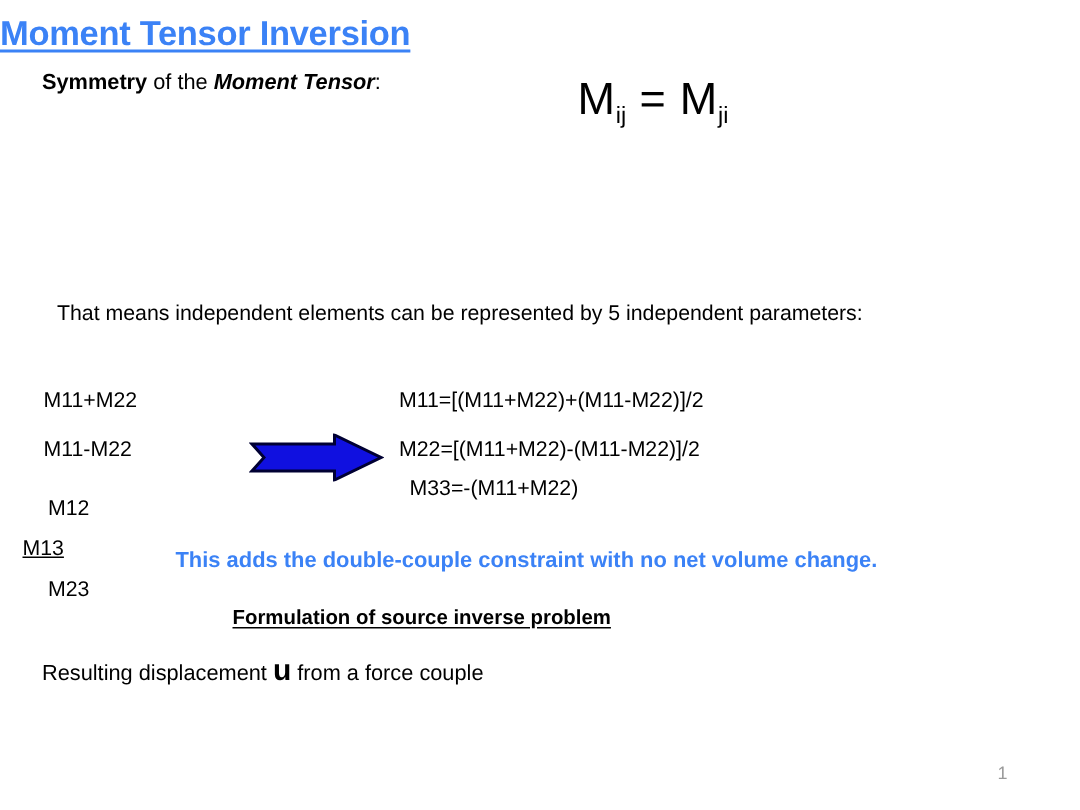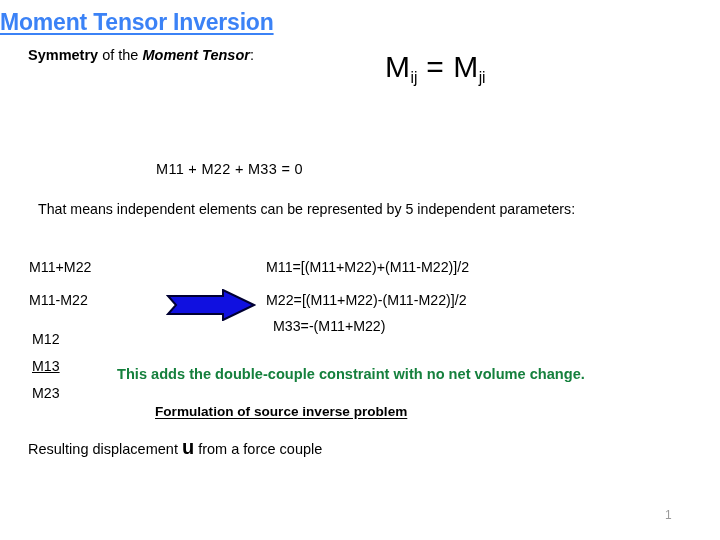--- a/index.html
+++ b/index.html
@@ -103,21 +103,21 @@
   
   .left-item {
     position: absolute;
     left: 29px;
     font-size: 14.2px;
     white-space: nowrap;
   }
   #left-0 { top: 259px; }
   #left-1 { top: 292px; text-align: right; }
   #left-2 { top: 331px; left: 32px; }
-  #left-3 { top: 358px; left: 32px; text-decoration: underline; }
+  #left-3 { top: 358px; left: 15px; text-decoration: underline; }
   #left-4 { top: 385px; left: 32px; }
 
   
   .right-eq {
     position: absolute;
     font-size: 14.2px;
     white-space: nowrap;
     margin-left: 12px;
   }
   #right-0 { left: 254px; top: 259px; }
@@ -133,21 +133,21 @@
     height: 32px;
   }
 
   
   #constraint-note {
     position: absolute;
     left: 117px;
     top: 366px;
     font-size: 14.6px;
     font-weight: bold;
-    color: #15803d;
+    color: #3b82f6;
     white-space: nowrap;
   }
 
   
   #formulation-heading {
     position: absolute;
     left: 155px;
     top: 404px;
     font-size: 13.6px;
     font-weight: bold;
@@ -185,21 +185,20 @@
 
 <div id="slide">
 
   <div id="title"><span class="ul">Moment Tensor Inversion</span></div>
 
   <div id="symmetry-line"><span class="b">Symmetry</span><span> of the </span><span class="bi">Moment Tensor</span><span>:</span></div>
 
   <div id="mij-formula"><span>M</span><sub>ij</sub><span> = </span><span>M</span><sub>ji</sub></div>
 
 
-  <div id="trace-equation">M11 + M22 + M33 = 0</div>
 
   <div id="independent-text">That means independent elements can be represented by 5 independent parameters:</div>
 
   <div class="left-item" id="left-0">M11+M22</div>
   <div class="left-item" id="left-1">M11-M22</div>
   <div class="left-item" id="left-2">M12</div>
   <div class="left-item" id="left-3">M13</div>
   <div class="left-item" id="left-4">M23</div>
 
   <div id="blue-arrow">

